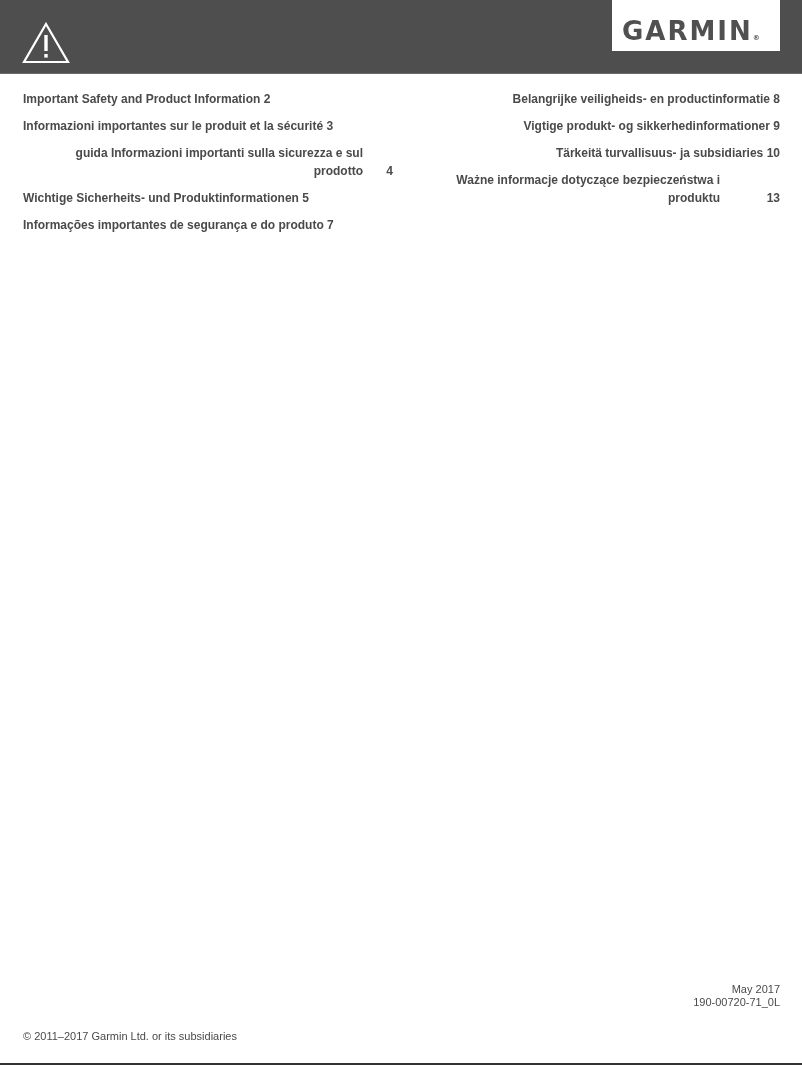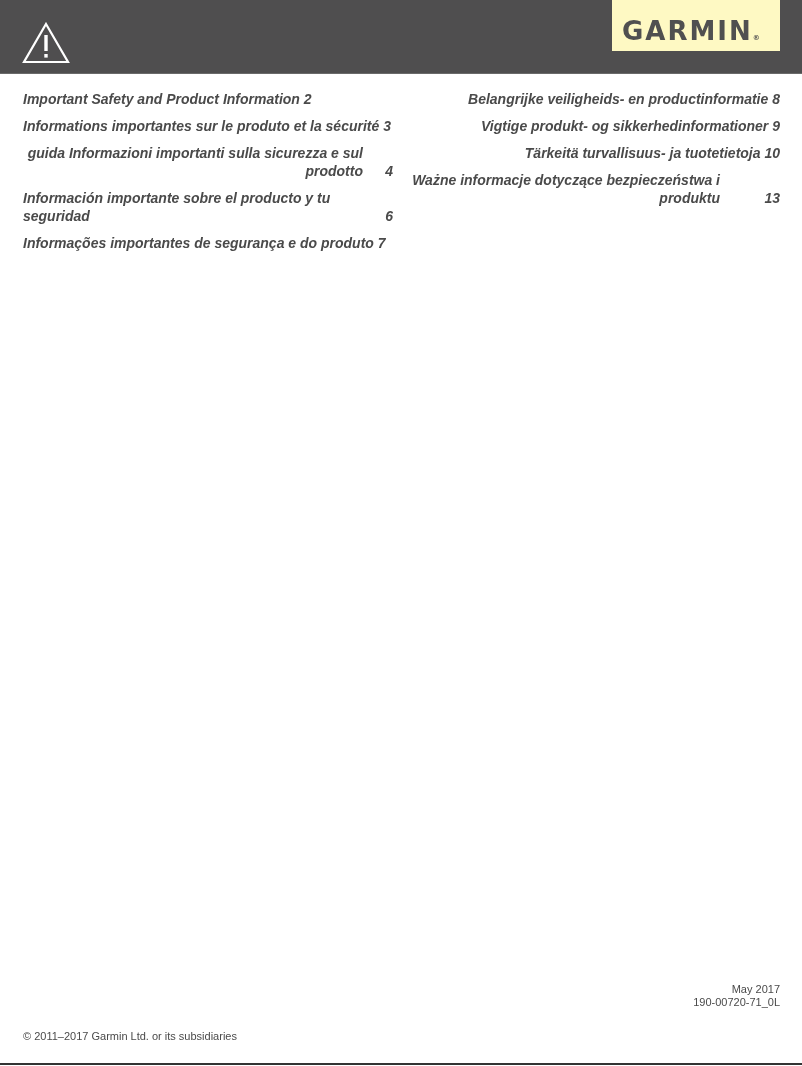--- a/index.html
+++ b/index.html
@@ -1,27 +1,27 @@
 <!DOCTYPE html>
 <html><head>
 <meta charset="utf-8">
 <style>
   html, body { margin:0; padding:0; }
   body { width:802px; height:1066px; background:#ffffff; position:relative; overflow:hidden;
          font-family:"Liberation Sans", sans-serif; color:#4a4a4a; }
   .header { position:absolute; left:0; top:0; width:802px; height:73px; background:#4f4e4f; border-bottom:1px solid #6a6a6a; }
   .warn { position:absolute; left:22px; top:22px; width:48px; height:42px; }
-  .logo-box { position:absolute; left:612px; top:0; width:168px; height:51px; background:#fef9c3; }
+  .logo-box { position:absolute; left:612px; top:0; width:168px; height:51px; background:#ffffff; }
   .logo-text { position:absolute; left:10px; top:17px; font-family:"DejaVu Sans", sans-serif; font-weight:bold;
                font-size:26px; letter-spacing:2px; color:#505050; line-height:28px; }
   .logo-reg { font-size:7px; letter-spacing:0; vertical-align:baseline; }
   .col { position:absolute; top:90px; }
   .col.left { left:23px; width:370px; }
   .col.right { left:409px; width:371px;text-align:right; }
-  .toc-item { font-size:14px; font-weight:bold; line-height:18px; color:#4a4a4a; margin-bottom:9px; position:relative;font-style:italic; }
+  .toc-item { font-size:12px; font-weight:bold; line-height:18px; color:#4a4a4a; margin-bottom:9px; position:relative; }
   .toc-item .num { }
   .toc-item.wrap .num { position:absolute; right:0; bottom:0; }
   .footer-left { position:absolute; left:23px; top:1030px; font-size:11px; font-weight:normal; color:#4a4a4a; }
   .footer-right { position:absolute; right:22px; top:983px; text-align:right; font-size:11px; color:#4a4a4a; line-height:13px; }
   .bottom-rule { position:absolute; left:0; top:1063px; width:802px; height:2px; background:#333; }
 </style>
 </head>
 <body>
 
 <div class="header">
@@ -30,30 +30,30 @@
     <rect x="22.3" y="13" width="3.4" height="16" fill="#ffffff"></rect>
     <rect x="22.3" y="32" width="3.4" height="3.6" fill="#ffffff"></rect>
   </svg>
   <div class="logo-box">
     <div class="logo-text"><span>GARMIN</span><span class="logo-reg">®</span></div>
   </div>
 </div>
 
 <div class="col left">
   <div class="toc-item"><span>Important Safety and Product Information</span> <span class="num">2</span></div>
-  <div class="toc-item"><span>Informations importantes sur le produto et la sécurité</span> <span class="num">3</span></div>
+  <div class="toc-item"><span>Informazioni importantes sur le produit et la sécurité</span> <span class="num">3</span></div>
   <div class="toc-item wrap" style="padding-right:30px;text-align:right;"><span>guida Informazioni importanti sulla sicurezza e sul prodotto</span><span class="num">4</span></div>
-  <div class="toc-item wrap" style="padding-right:60px;"><span>Información importante sobre el producto y tu seguridad</span><span class="num">6</span></div>
+  <div class="toc-item"><span>Wichtige Sicherheits- und Produktinformationen</span> <span class="num">5</span></div>
   <div class="toc-item"><span>Informações importantes de segurança e do produto</span> <span class="num">7</span></div>
 </div>
 
 <div class="col right">
   <div class="toc-item"><span>Belangrijke veiligheids- en productinformatie</span> <span class="num">8</span></div>
   <div class="toc-item"><span>Vigtige produkt- og sikkerhedinformationer</span> <span class="num">9</span></div>
-  <div class="toc-item"><span>Tärkeitä turvallisuus- ja tuotetietoja</span> <span class="num">10</span></div>
+  <div class="toc-item"><span>Tärkeitä turvallisuus- ja subsidiaries</span> <span class="num">10</span></div>
   <div class="toc-item wrap" style="padding-right:60px;"><span>Ważne informacje dotyczące bezpieczeństwa i produktu</span><span class="num">13</span></div>
 </div>
 
 <div class="footer-left">© 2011–2017 Garmin Ltd. or its subsidiaries</div>
 <div class="footer-right">
   <div>May 2017</div>
   <div>190-00720-71_0L</div>
 </div>
 <div class="bottom-rule"></div>
 

